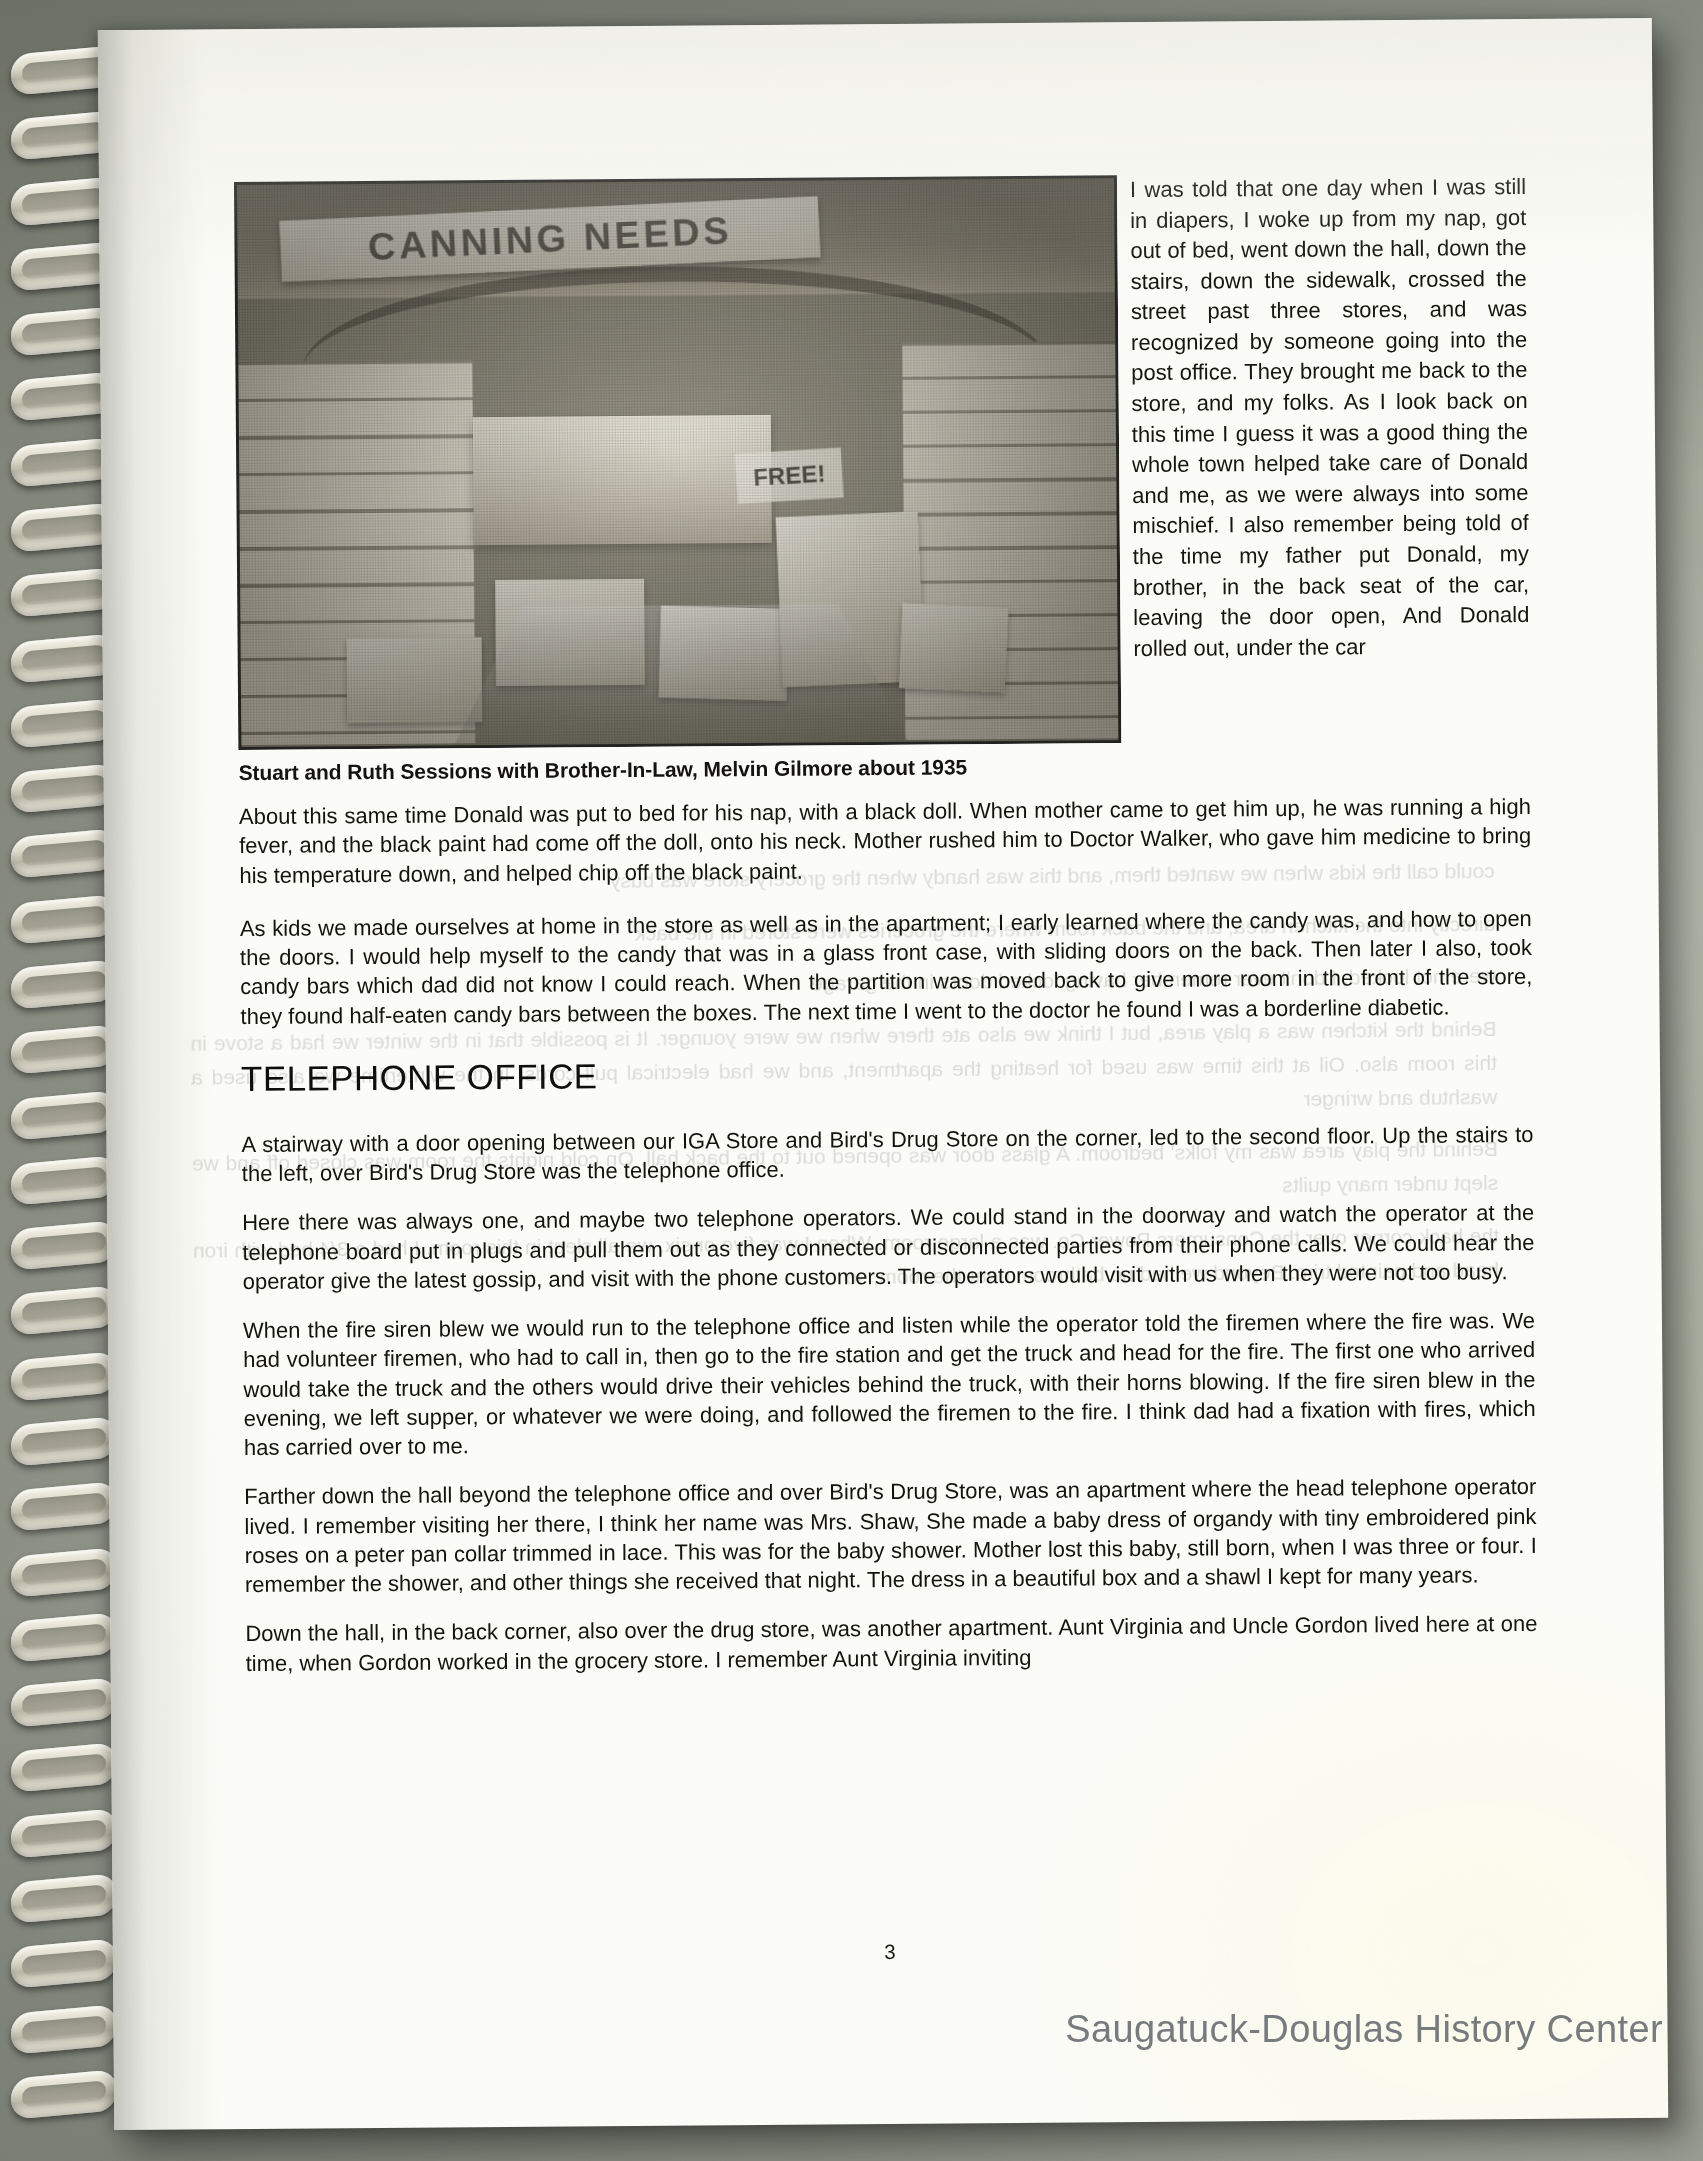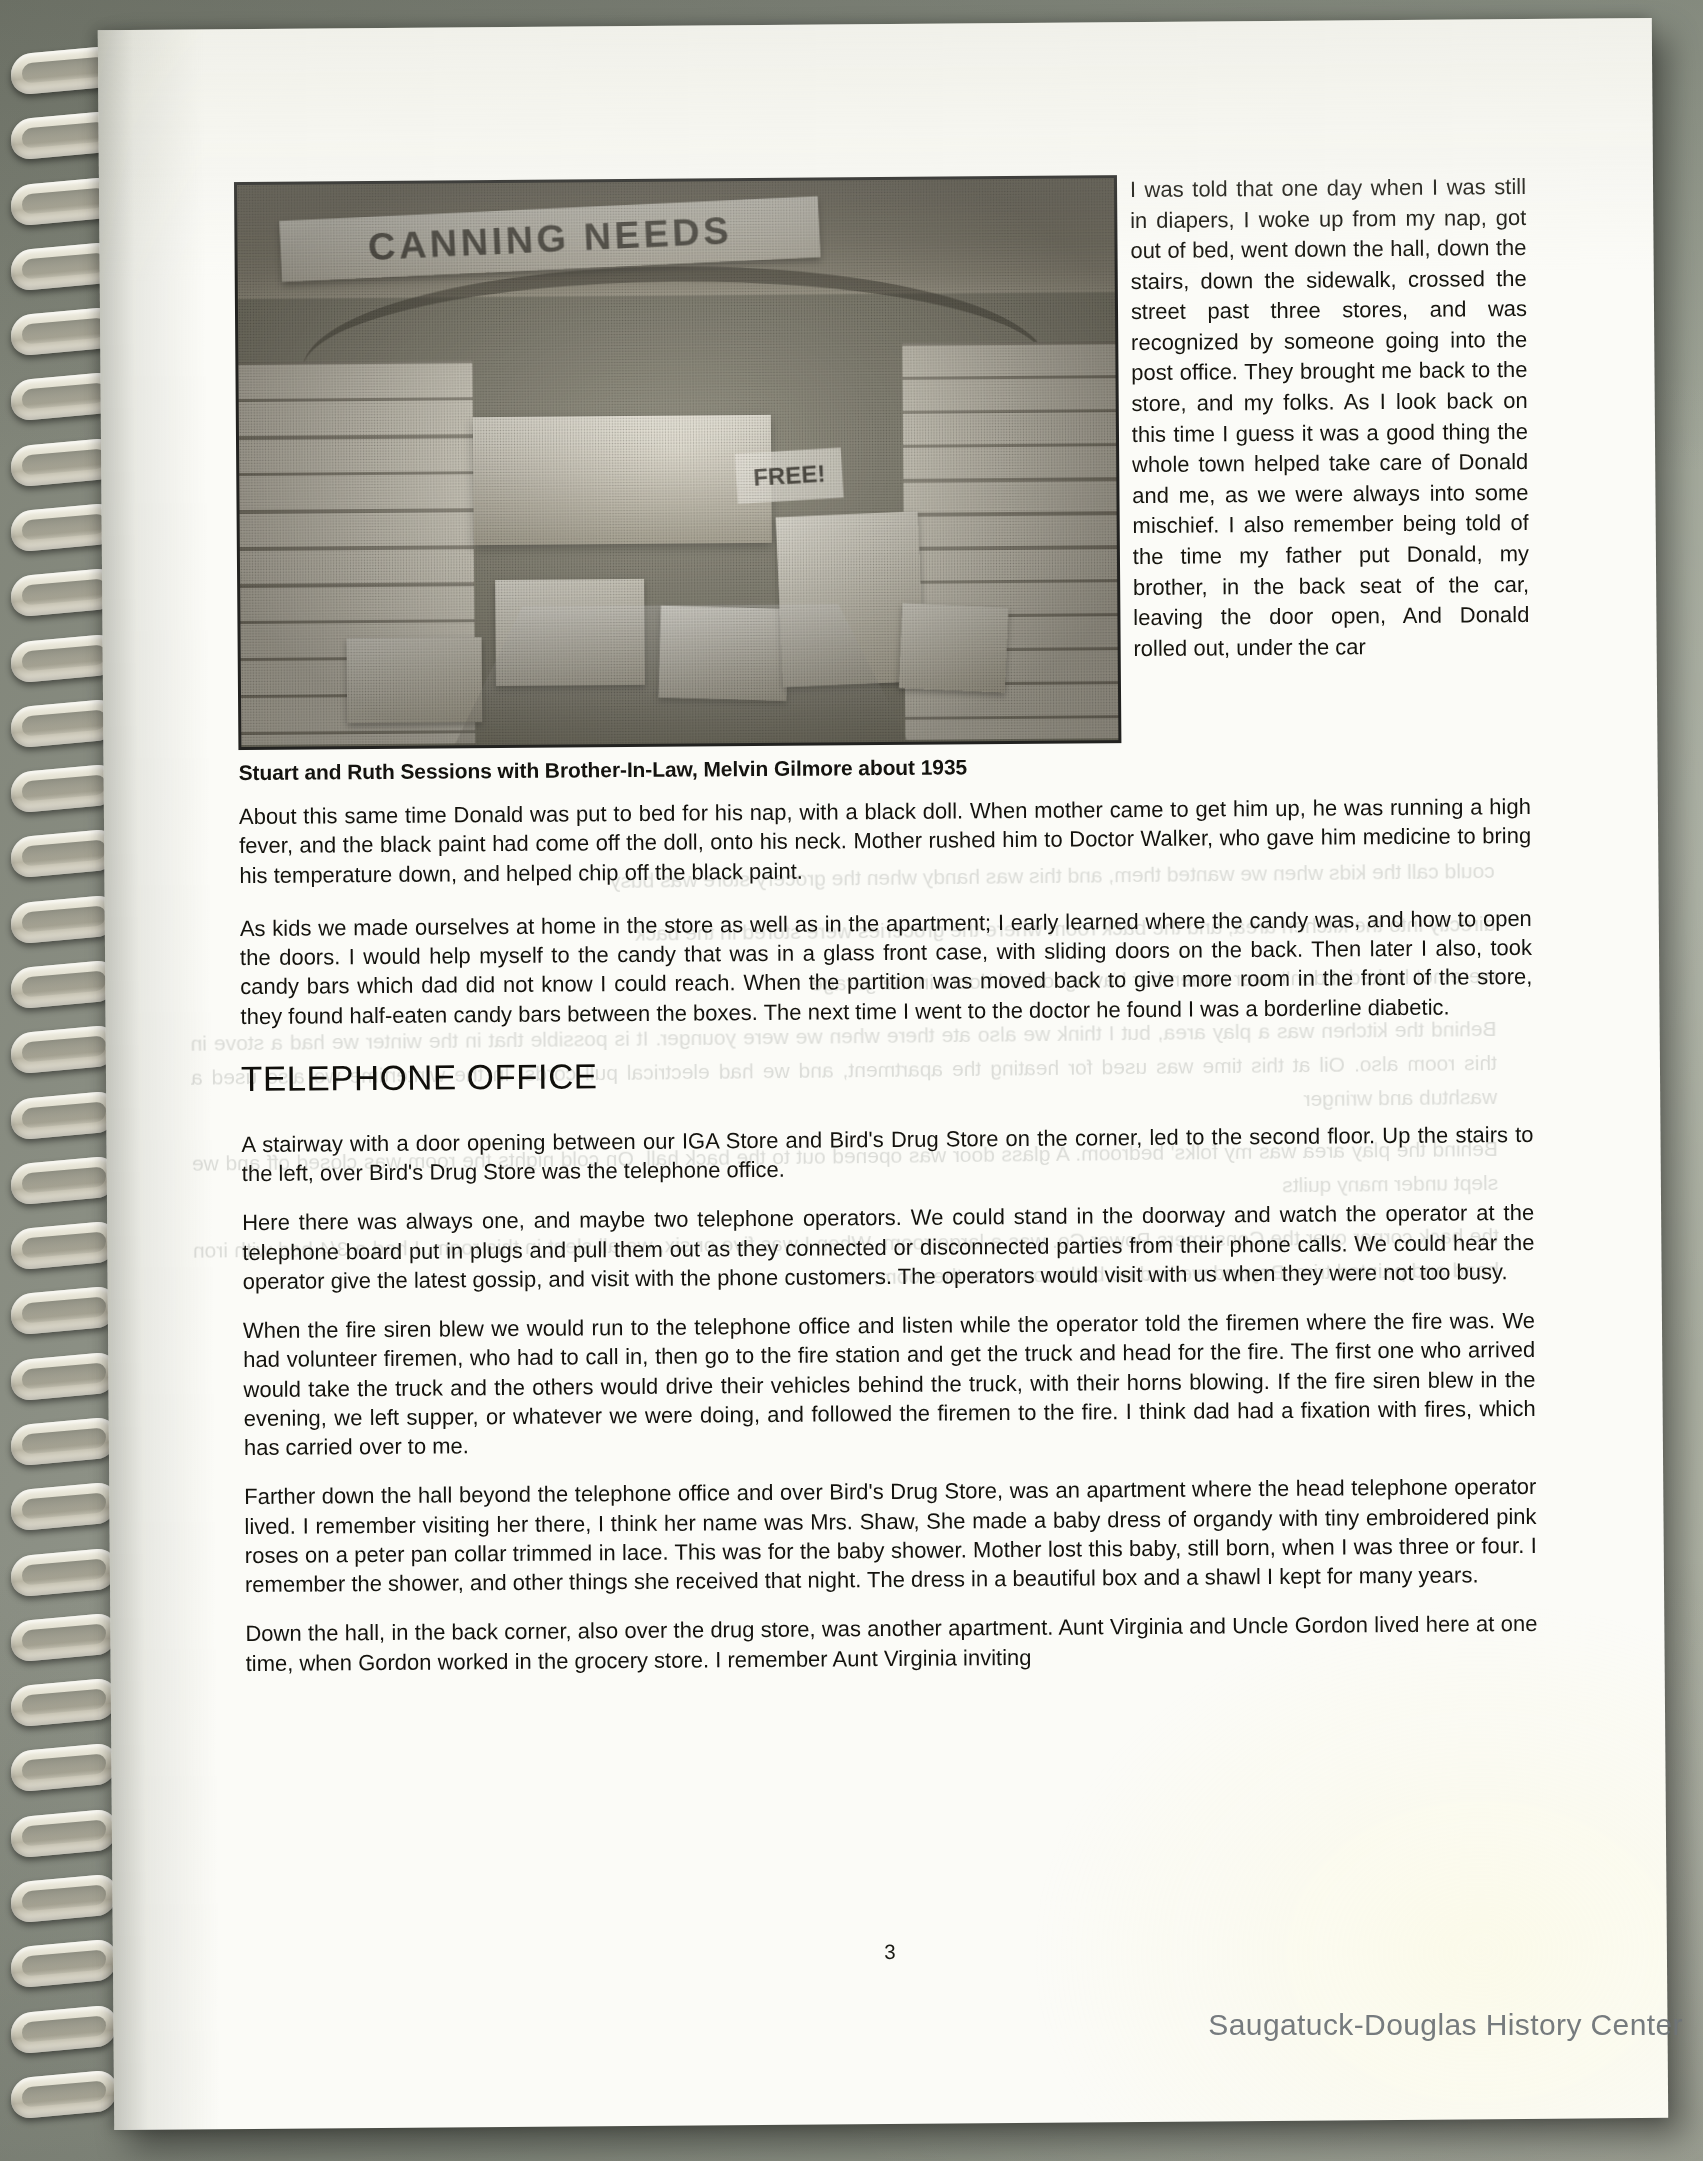--- a/index.html
+++ b/index.html
@@ -265,23 +265,23 @@
     left: 0; right: 0;
     top: 1916px;
     text-align: center;
     font-size: 20.6px;
     color: #1a1a14;
   }
 
   
   .watermark {
     position: absolute;
-    right: 20px;
+    right: 40px;
     top: 2008px;
-    font-size: 30px;
+    font-size: 38px;
     color: #6f7478;
     letter-spacing: 0.4px;
     opacity: 0.95;
   }
 </style>
 </head>
 <body>
 
 <div id="backdrop"></div>
 

